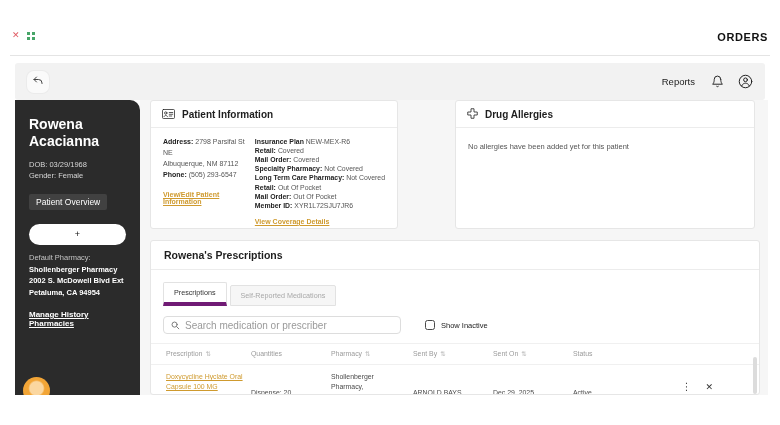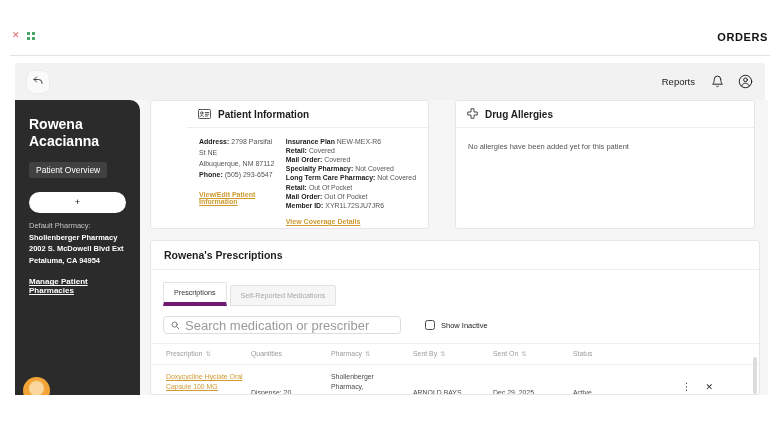--- a/index.html
+++ b/index.html
@@ -36,21 +36,21 @@
   .pharm-lines { margin-top:2px; font-size:7.5px; font-weight:700; line-height:1.55; }
   .manage-link { margin-top:11px; font-size:8px; font-weight:700; text-decoration:underline; cursor:pointer; display:block; }
   .fab { position:absolute; left:8px; bottom:-9px; width:27px; height:27px; border-radius:50%; background:radial-gradient(circle at 50% 42%, #fbd7a0 0 32%, #f2a536 40% 100%); }
 
   
   .content-bg { position:absolute; left:140px; top:100px; right:12px; height:295px; background:#f6f6f6; }
   .card { position:absolute; background:#fff; border:1px solid #e6e6e6; border-radius:3px; overflow:hidden; }
   .card-head { height:27px; display:flex; align-items:center; gap:7px; padding:0 11px; border-bottom:1px solid #ececec; }
   .card-title { font-size:10px; font-weight:700; color:#1e1e1e; }
 
-  #patient-card { left:150px; top:100px; width:279px; height:129px;padding-left:36px; }
+  #patient-card { left:150px; top:100px; width:248px; height:129px; }
   .pc-body { display:flex; padding:9px 12px; gap:10px; }
   .pc-left { width:124px; }
   .pc-line { font-size:7px; color:#555; line-height:1.55; }
   .pc-line b { color:#222; }
   .gold-link { display:inline-block; font-size:7px; font-weight:700; color:#cf9a2e; text-decoration:underline; cursor:pointer; }
   .pc-left .gold-link { margin-top:11px; }
   .pc-right { flex:1; }
   .ins-line { font-size:6.9px; color:#555; line-height:1.32; white-space:nowrap; }
   .ins-line b { color:#222; margin-right:2px; }
   .pc-right .gold-link { margin-top:5px; }
@@ -60,21 +60,21 @@
 
   #rx-card { left:150px; top:240px; width:610px; height:155px; }
   .rx-head { height:29px; display:flex; align-items:center; padding:0 13px; border-bottom:1px solid #ececec; }
   .rx-title { font-size:10.5px; font-weight:700; color:#1e1e1e; }
   .tabs { margin:12px 12px 0; display:flex; gap:3px; align-items:flex-end; }
   .tab { font-size:7.2px; padding:5px 10px; border:1px solid #e2e2e2; border-radius:2px 2px 0 0; cursor:pointer; }
   .tab.active { background:#fff; color:#333; border-bottom:4px solid #701a75; }
   .tab.inactive { background:#f6f6f6; color:#a8a8a8; }
   .search-row { margin:10px 12px 0; display:flex; align-items:center; gap:24px; }
   .search-box { width:238px; height:18px; border:1px solid #ddd; border-radius:4px; display:flex; align-items:center; gap:5px; padding:0 7px; background:#fff; }
-  .search-box input { border:none; outline:none; flex:1; font-size:13px; color:#333; font-family:"Liberation Sans", sans-serif; background:transparent; }
+  .search-box input { border:none; outline:none; flex:1; font-size:10px; color:#333; font-family:"Liberation Sans", sans-serif; background:transparent; }
   .search-box input::placeholder { color:#9a9a9a; }
   .chk-row { display:flex; align-items:center; gap:6px; cursor:pointer; }
   .chk { width:10px; height:10px; border:1.5px solid #4a4a4a; border-radius:2.5px; background:#fff; }
   .chk-label { font-size:7.5px; color:#222; }
 
   .tbl { margin-top:9px; }
   .tbl-head, .tbl-row { display:grid; grid-template-columns:85px 80px 82px 80px 80px 1fr; padding-left:15px; }
   .tbl-head { padding-top:6px; padding-bottom:6px; border-top:1px solid #f0f0f0; border-bottom:1px solid #f0f0f0; }
   .th { font-size:6.9px; color:#9b9b9b; }
   .th .sort { font-size:6.5px; color:#b8b8b8; margin-left:3px; }
@@ -124,35 +124,39 @@
       <svg width="15" height="15" viewBox="0 0 24 24" fill="none" stroke="#222" stroke-width="1.6" stroke-linecap="round">
           <circle cx="12" cy="12" r="10"></circle>
           <circle cx="12" cy="9.3" r="3"></circle>
           <path d="M5.8 19c1.5-3 3.9-4.3 6.2-4.3s4.7 1.3 6.2 4.3"></path>
         </svg>
     </span>
   </div>
 
   <div class="sidebar">
     <div class="pt-name">Rowena Acacianna</div>
+    <div class="pt-meta">
+      <div>DOB: 03/29/1968</div>
+      <div>Gender: Female</div>
+    </div>
     <div class="nav">
       <span class="nav-item active">Patient Overview</span>
     </div>
     <button class="add-rx">
       <span class="plus">+</span>
     </button>
     <div class="pharm-block">
       <div class="pharm-label">Default Pharmacy:</div>
       <div class="pharm-lines">
         <div>Shollenberger Pharmacy</div>
         <div>2002 S. McDowell Blvd Ext</div>
         <div>Petaluma, CA 94954</div>
       </div>
     </div>
-    <span class="manage-link">Manage Patient Pharmacies</span>
+    <span class="manage-link">Manage History Pharmacies</span>
     <div class="fab"></div>
   </div>
 
   <div class="content-bg"></div>
 
   <div class="card" id="patient-card">
     <div class="card-head">
       <span>
         <svg width="13" height="10" viewBox="0 0 26 20" fill="none" stroke="#222" stroke-width="1.5" stroke-linecap="round">
             <rect x="1" y="1" width="24" height="18" rx="2"></rect>

